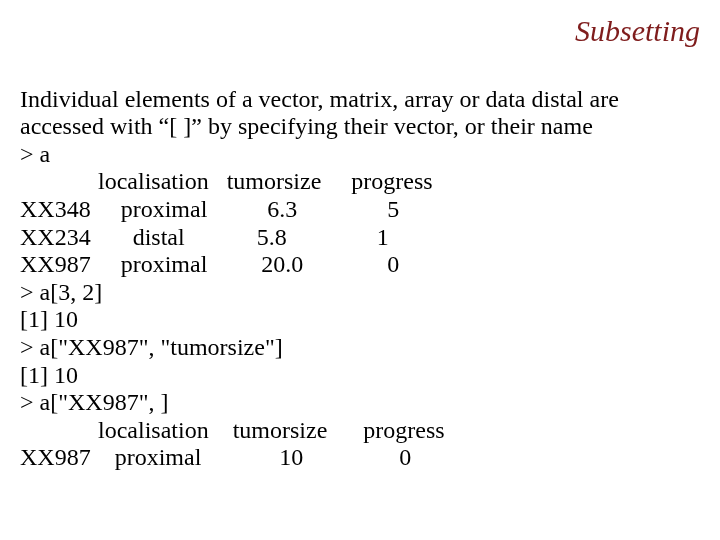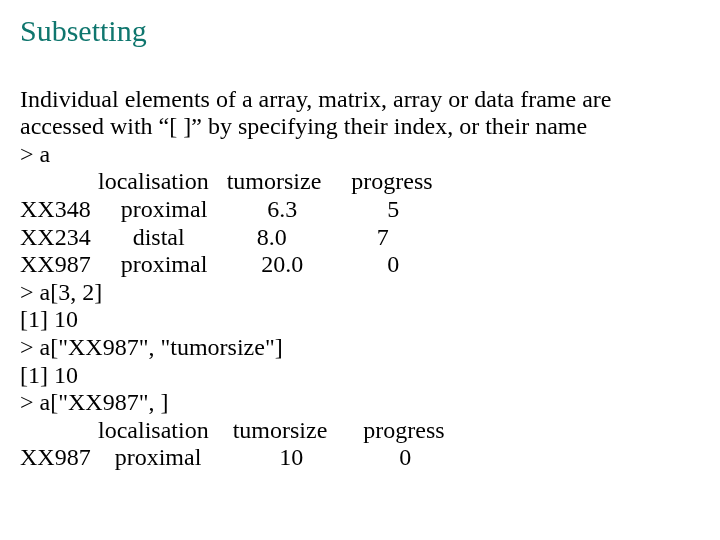--- a/index.html
+++ b/index.html
@@ -8,46 +8,47 @@
     width: 720px;
     height: 540px;
     font-family: "Times New Roman", Times, serif;
     background: #fff;
     color: #000;
   }
   .slide {
     padding: 10px 20px 20px 20px;
   }
   .title {
-    text-align: left;
+    text-align: right;
     font-size: 30px;
-    color: #0f766e;
+    color: #7f1d1d;
     margin: 4px 0 10px 0;
     font-weight: normal;
+    font-style: italic;
   }
   .body {
     font-size: 24px;
     line-height: 1.15;
     white-space: pre;
     font-family: "Times New Roman", Times, serif;
   }
 </style>
 </head>
 <body>
 <div class="slide">
 
 <h1 class="title">Subsetting</h1>
 
 <div class="body">
-<span>Individual elements of a array, matrix, array or data frame are</span>
-<span>accessed with “[ ]” by specifying their index, or their name</span>
+<span>Individual elements of a vector, matrix, array or data distal are</span>
+<span>accessed with “[ ]” by specifying their vector, or their name</span>
 <span>&gt; a</span>
 <span>             localisation   tumorsize     progress</span>
 <span>XX348     proximal          6.3               5</span>
-<span>XX234       distal            8.0               7</span>
+<span>XX234       distal            5.8               1</span>
 <span>XX987     proximal         20.0              0</span>
 <span>&gt; a[3, 2]</span>
 <span>[1] 10</span>
 <span>&gt; a["XX987", "tumorsize"]</span>
 <span>[1] 10</span>
 <span>&gt; a["XX987", ]</span>
 <span>             localisation    tumorsize      progress</span>
 <span>XX987    proximal             10                0</span>
 </div>
 </div>

